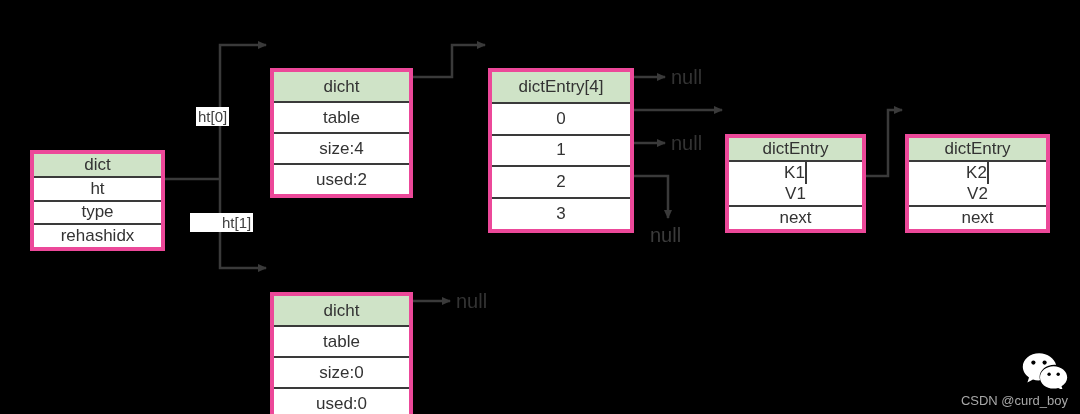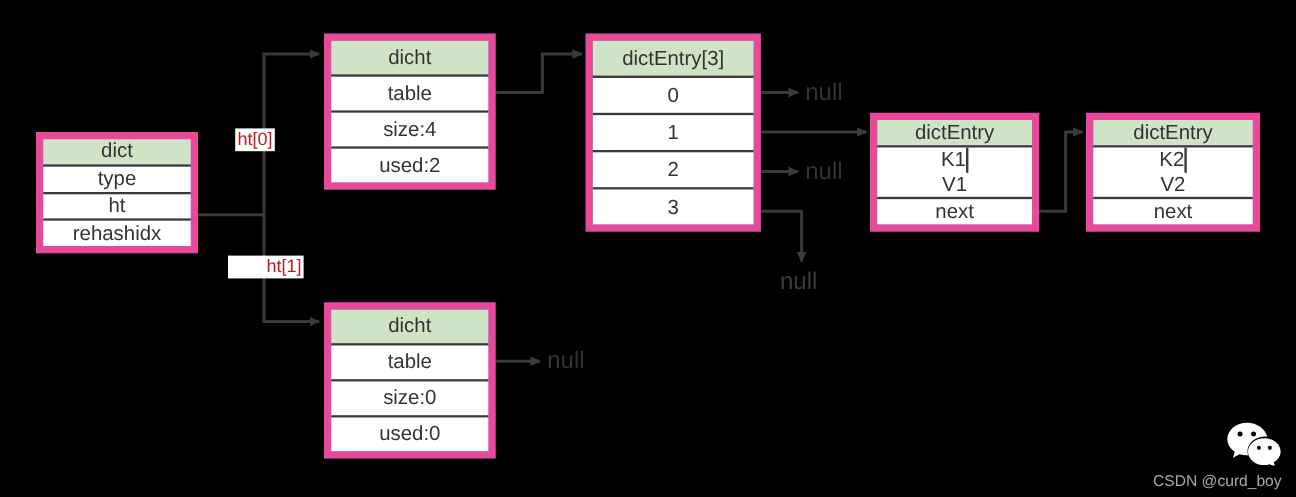--- a/index.html
+++ b/index.html
@@ -23,24 +23,25 @@
   svg.wires {
     position: absolute;
     left: 0; top: 0;
     width: 1080px;
     height: 414px;
     pointer-events: none;
   }
   .box {
     position: absolute;
     box-sizing: border-box;
-    border: 6px solid #ec4899;
-    background: #1d4ed8;
+    border: 4px solid #ec4899;
+    background: #ffffff;
     display: flex;
     flex-direction: column;
+    margin-top: 40px;
   }
   .cell {
     box-sizing: border-box;
     flex: 1 1 auto;
     display: flex;
     align-items: center;
     justify-content: center;
     background: #ffffff;
     color: #333333;
     font-size: 17px;
@@ -62,21 +63,21 @@
     align-items: center;
     justify-content: center;
     height: 100%;
     border-right: 2px solid #3a3a3a;
   }
   .cell.pair > span:last-child { border-right: none; }
 
   .edge-label {
     position: absolute;
     background: #ffffff;
-    color: #b91c1c;
+    color: #404040;
     font-size: 15px;
     padding: 1px 2px;
     line-height: 1.15;
     white-space: nowrap;
   }
   .nulltext {
     position: absolute;
     color: #333333;
     font-size: 20px;
     white-space: nowrap;
@@ -137,22 +138,22 @@
 
     <path d="M634,176 L668,176 L668,218" fill="none" stroke="#3a3a3a" stroke-width="2.5" marker-end="url(#ah)"></path>
 
     <path d="M866,176 L888,176 L888,110 L902,110" fill="none" stroke="#3a3a3a" stroke-width="2.5" marker-end="url(#ah)"></path>
 
     <path d="M413,301 L450,301" fill="none" stroke="#3a3a3a" stroke-width="2.5" marker-end="url(#ah)"></path>
   </svg>
 
   <div class="box" style="left:30px; top:110px; width:135px; height:101px;">
     <div class="cell header">dict</div>
+    <div class="cell">ht</div>
     <div class="cell">type</div>
-    <div class="cell">ht</div>
     <div class="cell">rehashidx</div>
   </div>
 
   <div class="edge-label" style="left:196px; top:107px;">ht[0]</div>
   <div class="edge-label" style="left:190px; top:213px;padding-left:32px;">ht[1]</div>
 
   <div class="box" style="left:270px; top:28px; width:143px; height:130px;">
     <div class="cell header">dicht</div>
     <div class="cell">table</div>
     <div class="cell">size:4</div>
@@ -160,21 +161,21 @@
   </div>
 
   <div class="box" style="left:270px; top:252px; width:143px; height:130px;">
     <div class="cell header">dicht</div>
     <div class="cell">table</div>
     <div class="cell">size:0</div>
     <div class="cell">used:0</div>
   </div>
 
   <div class="box" style="left:488px; top:28px; width:146px; height:165px;">
-    <div class="cell header">dictEntry[3]</div>
+    <div class="cell header">dictEntry[4]</div>
     <div class="cell">0</div>
     <div class="cell">1</div>
     <div class="cell">2</div>
     <div class="cell">3</div>
   </div>
 
   <div class="box" style="left:725px; top:94px; width:141px; height:99px;">
     <div class="cell header">dictEntry</div>
     <div class="cell pair">
       <span>K1</span>

